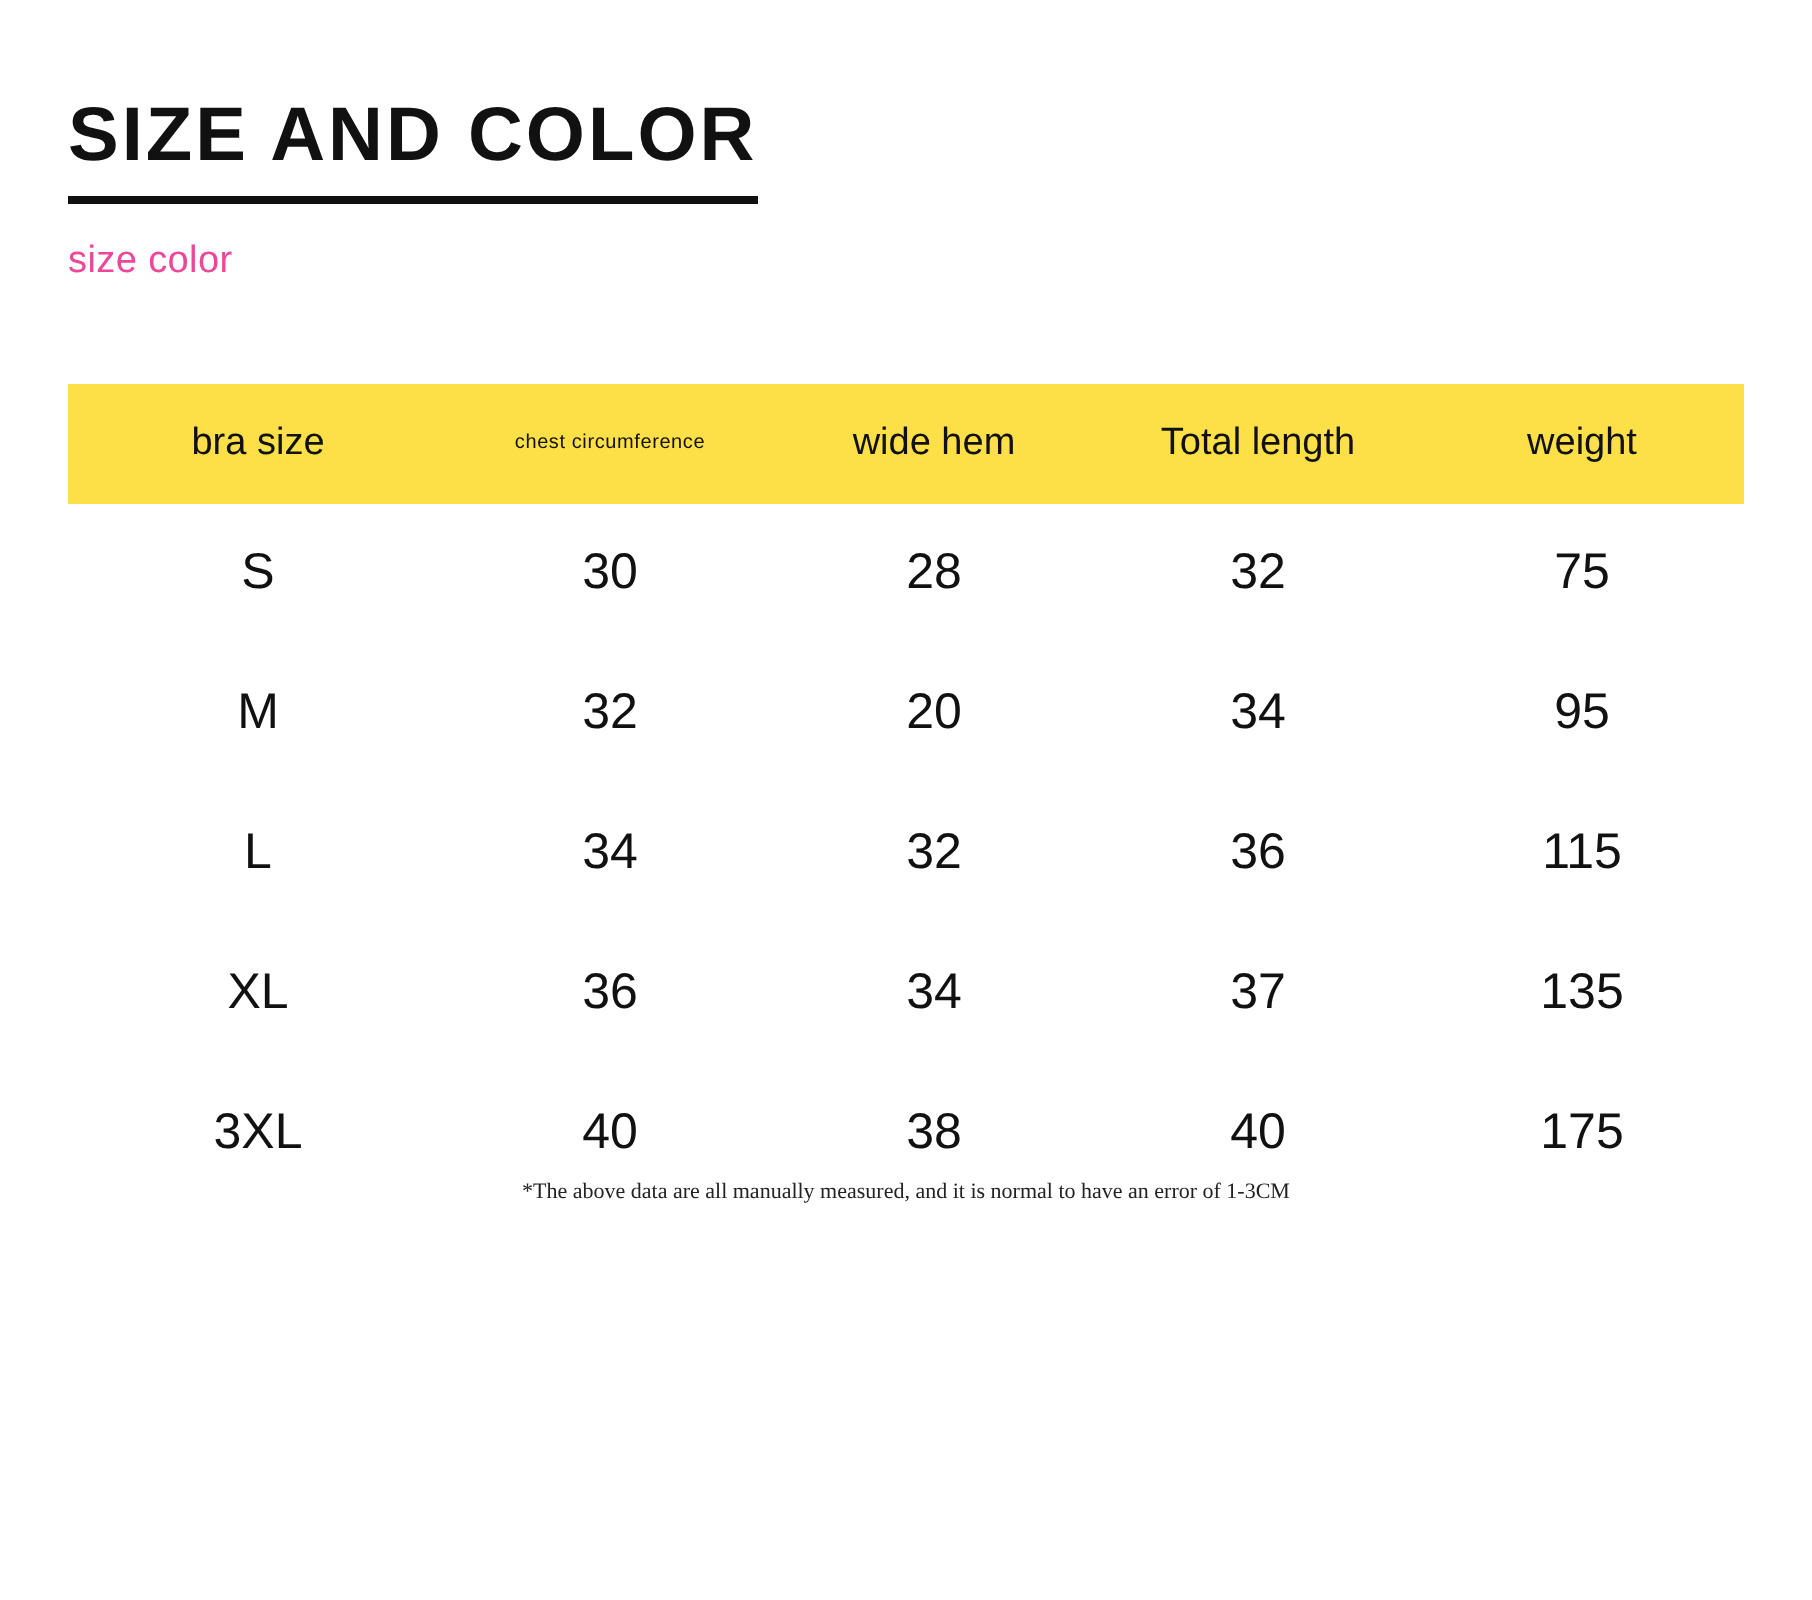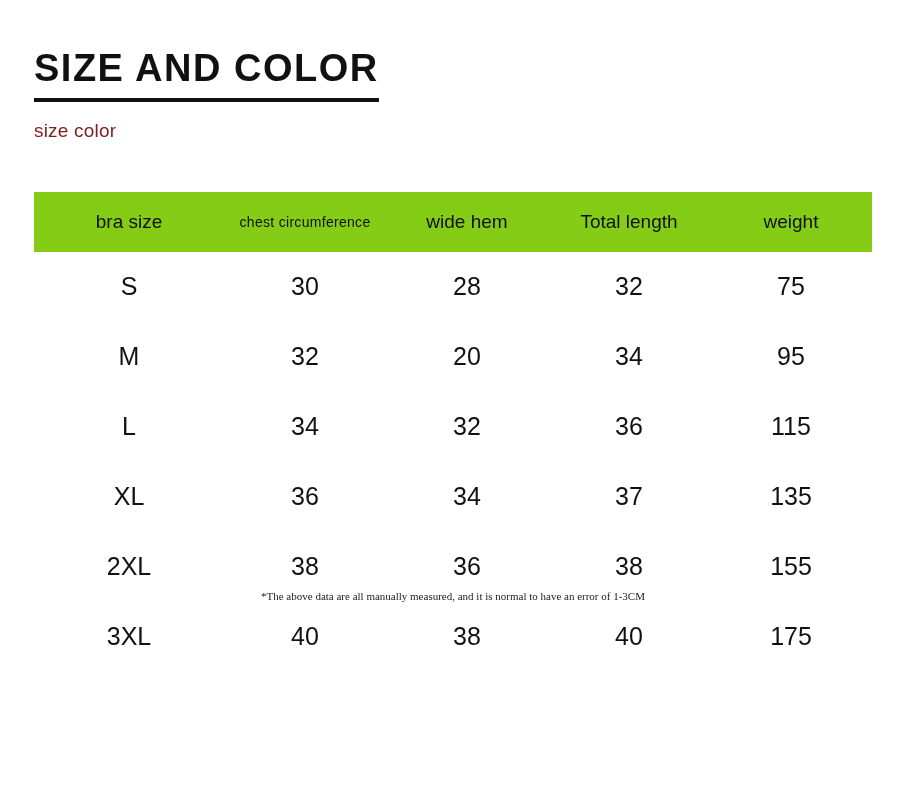--- a/index.html
+++ b/index.html
@@ -31,45 +31,45 @@
     margin: 0;
     display: inline-block;
     padding-bottom: 8px;
     border-bottom: 4px solid #111111;
     text-transform: uppercase;
   }
   .subtitle {
     margin: 18px 0 0 0;
     font-size: 19px;
     font-weight: 400;
-    color: #7f1d1d;
+    color: #ec4899;
     letter-spacing: 0.2px;
   }
   .table-wrap {
     margin: 50px 34px 0 34px;
   }
   table.size-table {
     width: 838px;
     border-collapse: collapse;
     table-layout: fixed;
   }
   table.size-table thead tr {
-    background: #84cc16;
+    background: #fde047;
   }
   table.size-table thead th {
     font-weight: 400;
     font-size: 19px;
     color: #111111;
     text-align: center;
     height: 58px;
     vertical-align: middle;
     border: none;
   }
   table.size-table thead th.small-head {
-    font-size: 14px;
+    font-size: 10px;
     letter-spacing: 0.3px;
   }
   table.size-table tbody td {
     text-align: center;
     font-size: 25px;
     font-weight: 400;
     height: 68px;
     vertical-align: middle;
     border: none;
     color: #111111;
@@ -141,27 +141,20 @@
           <td>115</td>
         </tr>
         <tr>
           <td>XL</td>
           <td>36</td>
           <td>34</td>
           <td>37</td>
           <td>135</td>
         </tr>
         <tr>
-          <td>2XL</td>
-          <td>38</td>
-          <td>36</td>
-          <td>38</td>
-          <td>155</td>
-        </tr>
-        <tr>
           <td>3XL</td>
           <td>40</td>
           <td>38</td>
           <td>40</td>
           <td>175</td>
         </tr>
       </tbody>
     </table>
   </div>
 

